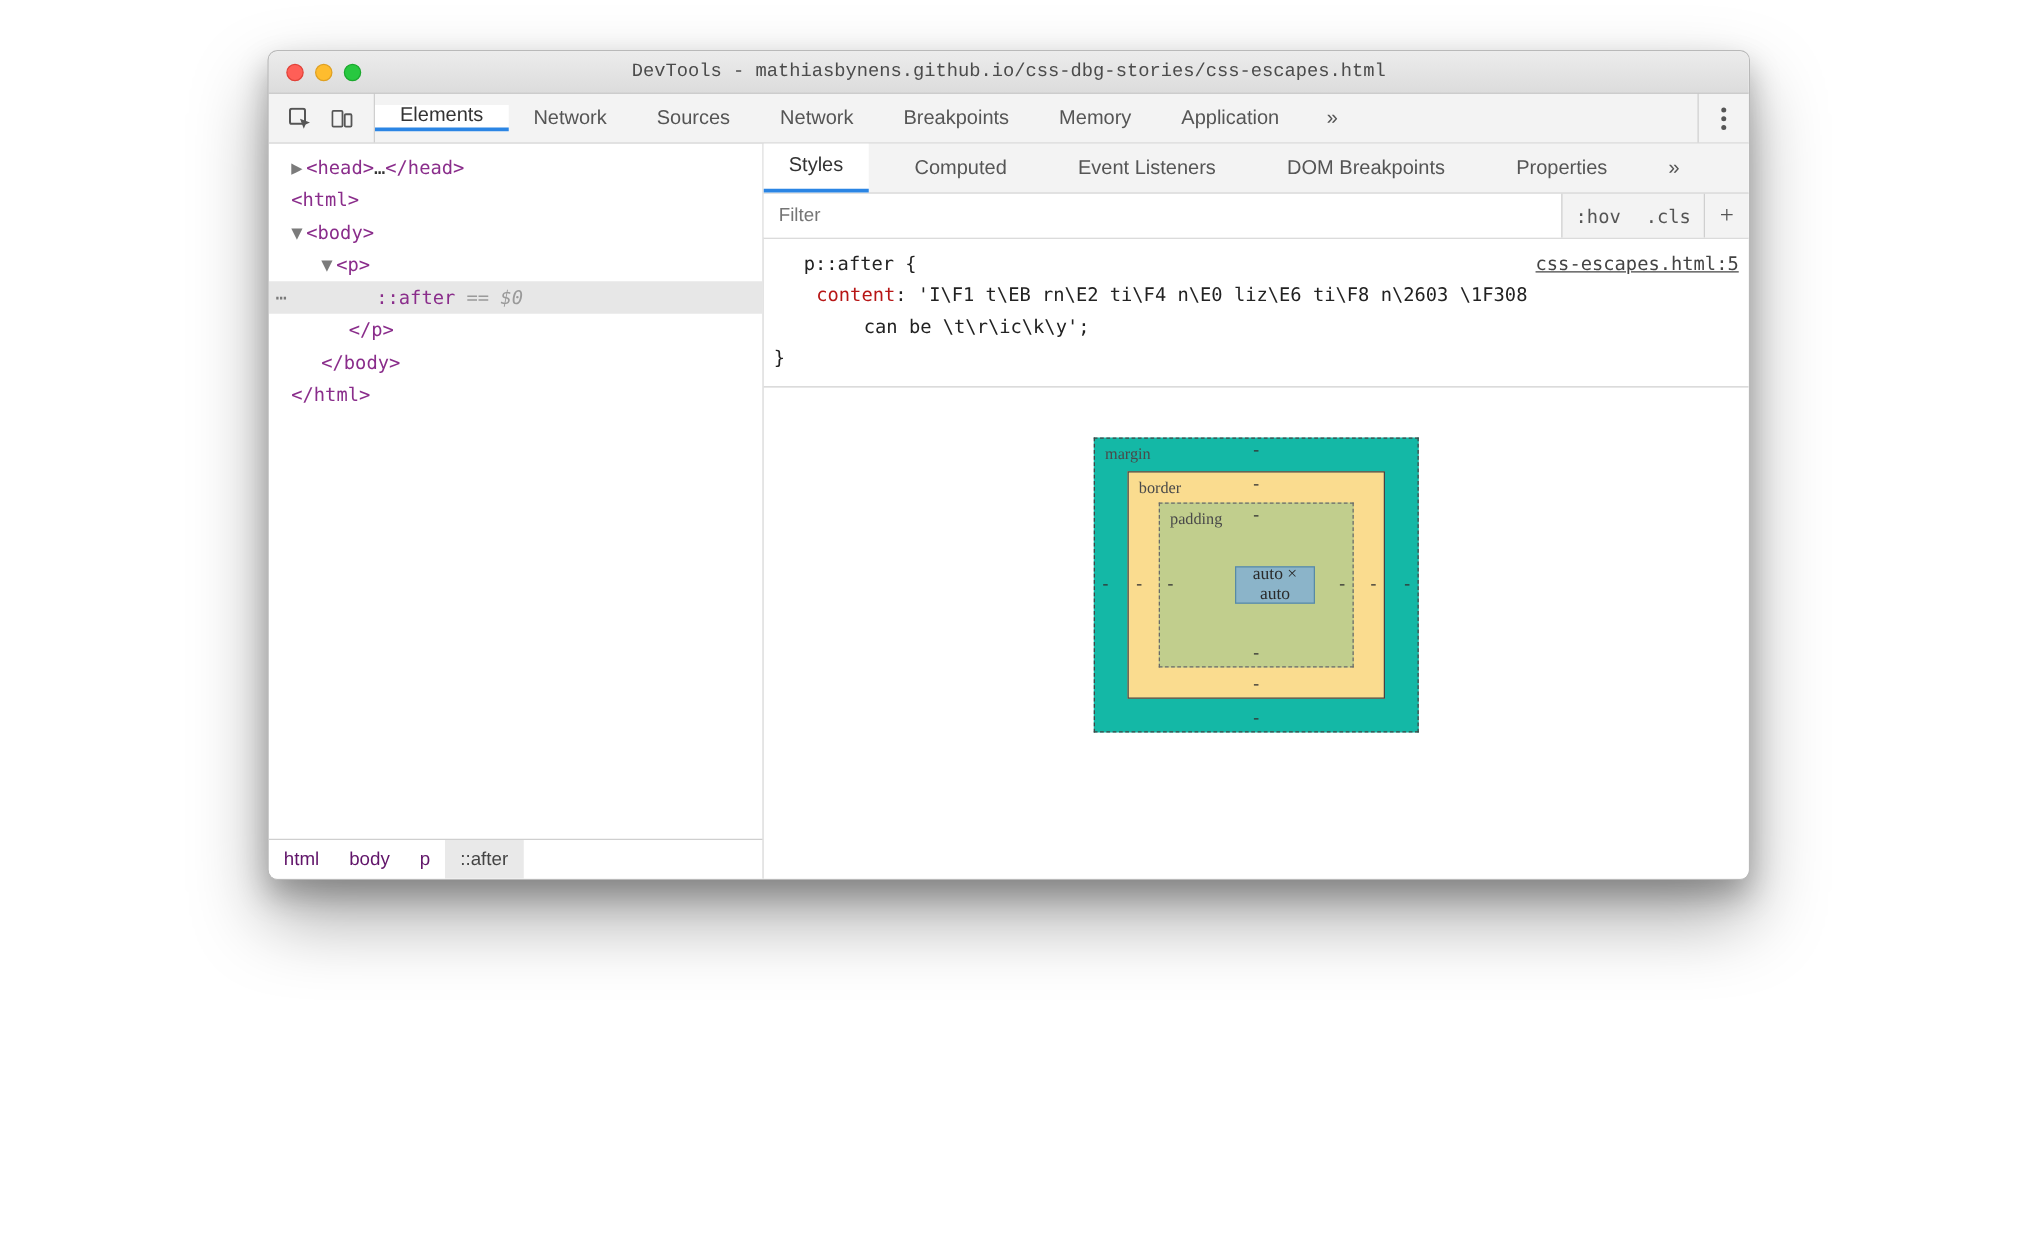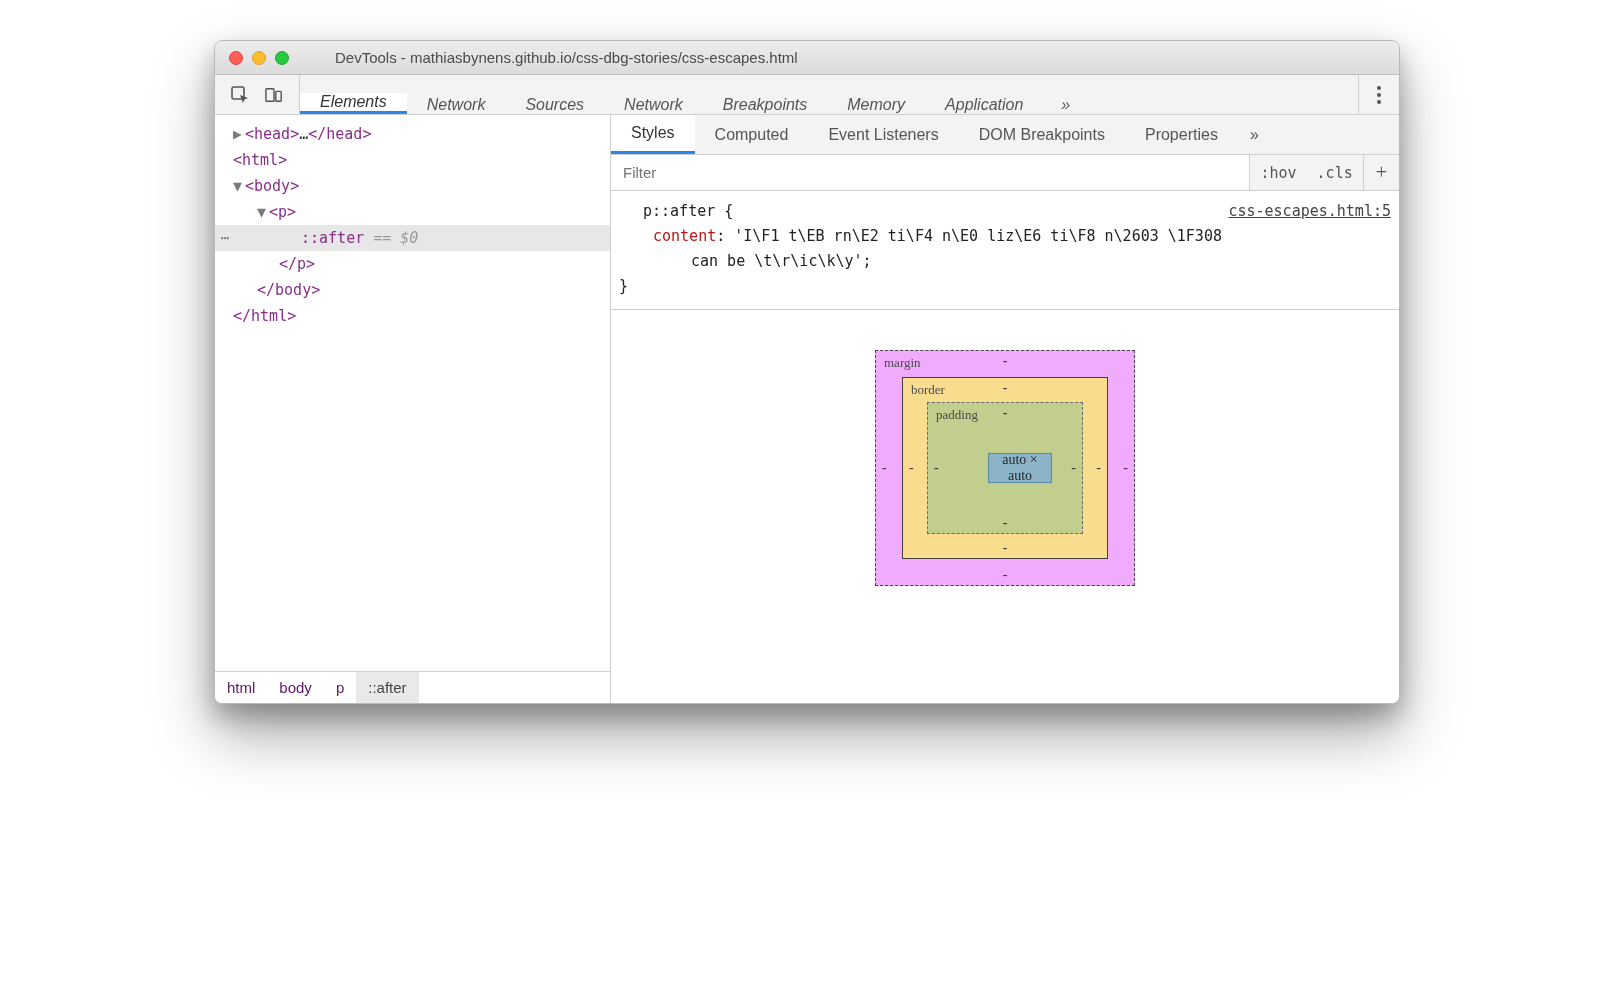--- a/index.html
+++ b/index.html
@@ -30,42 +30,43 @@
     display: flex;
     align-items: center;
     position: relative;
   }
   .lights { display: flex; gap: 9px; position: absolute; left: 14px; }
   .light { width: 14px; height: 14px; border-radius: 50%; }
   .l-close { background:#ff5f57; border:1px solid #e14138; }
   .l-min   { background:#febc2e; border:1px solid #dfa022; }
   .l-max   { background:#28c840; border:1px solid #1ba92e; }
   .wintitle {
-    flex: 1; color:#4b4b4b; font-size: 15px;
+    flex: 1; text-align: center; color:#4b4b4b; font-size: 15px;
     white-space: nowrap; overflow: hidden; text-overflow: ellipsis;
     padding: 0 120px;
+    font-family: Liberation Mono, monospace;
   }
 
   
   .toolbar {
     height: 40px;
     background: #f3f3f3;
     border-bottom: 1px solid #cfcfcf;
     display: flex;
     align-items: stretch;
     font-size: 16px;
     color:#555;
   }
   .toolbar-icons {
     display: flex; align-items: center; gap: 16px;
     padding: 0 16px;
     border-right: 1px solid #cfcfcf;
   }
   .ic { width:18px; height:18px; display:inline-flex; align-items:center; justify-content:center; }
-  .toolbar-tabs { display:flex; align-items:flex-end; flex:1;font-style:italic; }
+  .toolbar-tabs { display:flex; align-items:center; flex:1; }
   .tt {
     padding: 0 20px; display:flex; align-items:center;
     color:#555; cursor: default;
   }
   .tt.active {
     background:#fff; color:#333; border-bottom:3px solid #2b85e4;
   }
   .tt-overflow { padding: 0 18px; display:flex; align-items:center; }
   .toolbar-right {
     display:flex; align-items:center;
@@ -131,21 +132,21 @@
     font-size:15px; color:#61156a;
   }
   .bc { padding:0 12px; height:100%; display:flex; align-items:center; }
   .bc.active { background:#e9e9e9; color:#444; }
 
   
   .subtabs {
     height:40px; border-bottom:1px solid #cfcfcf;
     background:#f3f3f3;
     display:flex; align-items:stretch;
-    font-size:16px; color:#555;
+    font-size:16px; color:#555;gap:17px;
   }
   .st { padding:0 20px; display:flex; align-items:center; }
   .st.active { background:#fff; color:#333; border-bottom:3px solid #2b85e4; }
 
   .filter-row {
     height:36px; border-bottom:1px solid #cfcfcf;
     display:flex; align-items:stretch;
   }
   .filter-input {
     flex:1; border:none; outline:none;
@@ -194,21 +195,21 @@
     position:absolute; top:4px; left:8px; font-size:13px; color:#4a4a4a;
   }
   .dash { position:absolute; font-size:14px; color:#333; }
   .dash.t{ top:2px; left:50%; transform:translateX(-50%);}
   .dash.b{ bottom:2px; left:50%; transform:translateX(-50%);}
   .dash.l{ left:6px; top:50%; transform:translateY(-50%);}
   .dash.r{ right:6px; top:50%; transform:translateY(-50%);}
 
   .bm-margin {
     width:260px; height:236px;
-    background:#f0abfc;
+    background:#14b8a6;
     border:1.5px dashed #444;
     padding:26px;
   }
   .bm-border {
     width:100%; height:100%;
     background:#fadc8f;
     border:1.5px solid #444;
     padding:24px;
     position:relative;
   }

